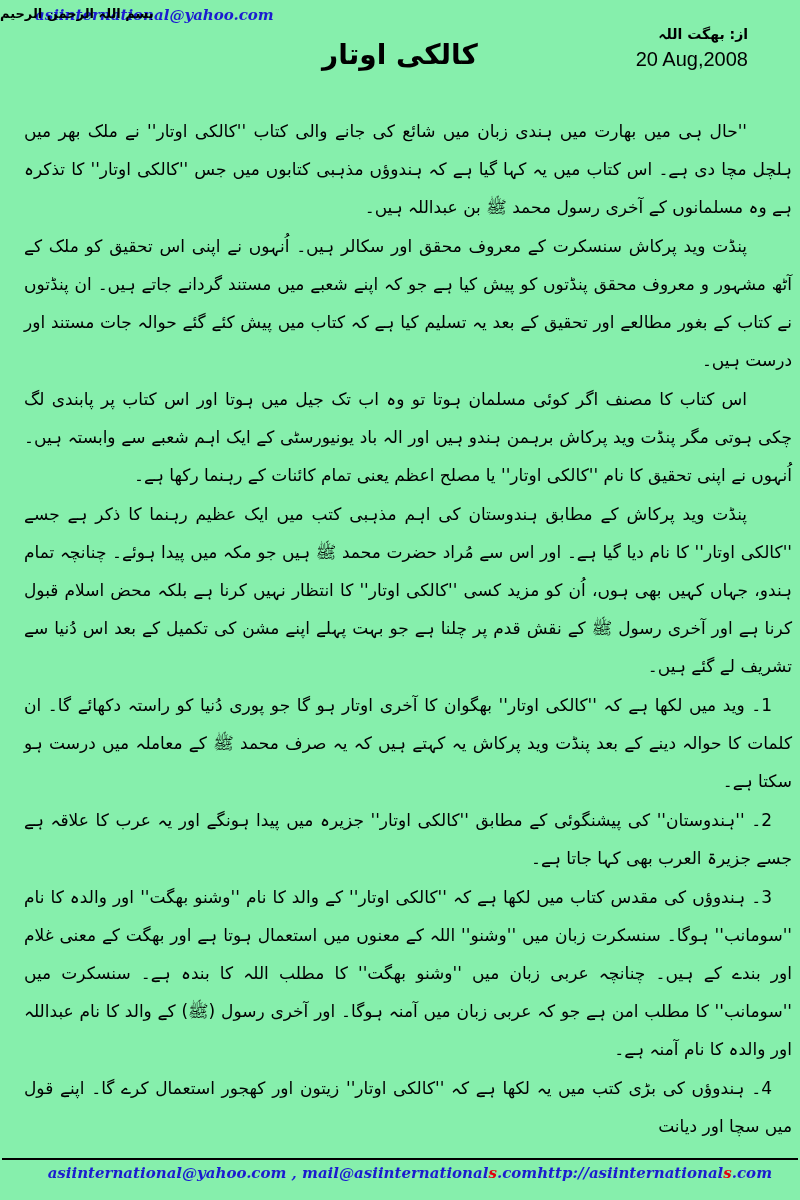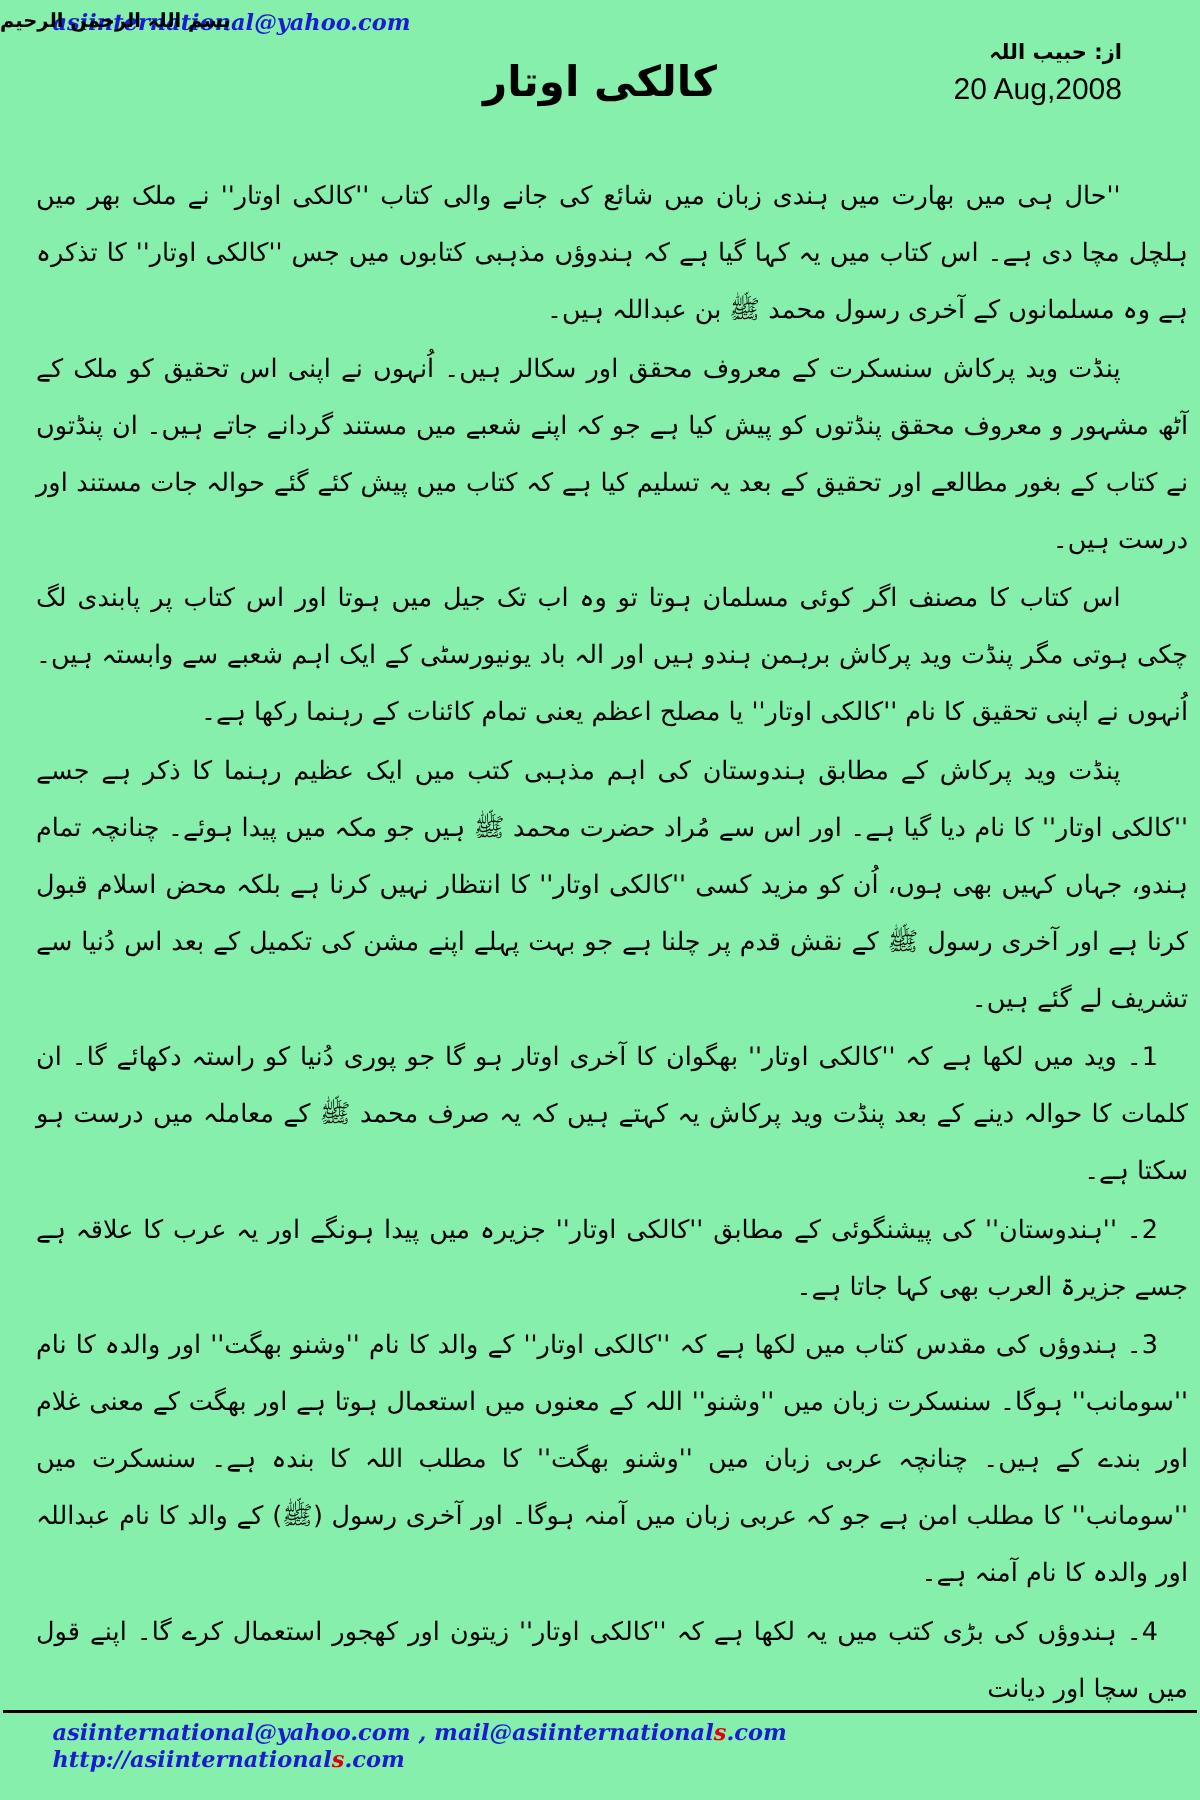--- a/index.html
+++ b/index.html
@@ -103,47 +103,46 @@
     bottom: 18px;
     width: 100%;
   }
   .footer-rule {
     border: none;
     border-top: 2px solid #000000;
     margin: 0 2px 4px 2px;
   }
   .footer-links {
     display: flex;
-    justify-content: space-between;
+    justify-content: flex-end;
     padding: 0 28px 0 35px;
     font-family: "DejaVu Serif", "Liberation Serif", serif;
     font-style: italic;
     font-weight: bold;
     font-size: 15px;
     color: #1b1bd0;
     white-space: nowrap;
-    flex-direction: column;
   }
   .accent-red { color: #e3000e; }
 </style>
 </head>
 <body>
 
 <div class="page">
 
   <div class="header">
     <span class="header-email">asiinternational@yahoo.com</span>
 
     <div class="bismillah-block">
       <div class="bismillah">بسم اللہ الرحمن الرحیم</div>
       <div class="page-number">1</div>
     </div>
 
     <div class="author-block">
-      <div class="author-line">از: حبیب اللہ</div>
+      <div class="author-line">از: بھگت اللہ</div>
       <div class="date-line">20 Aug,2008</div>
     </div>
 
     <div class="doc-title">کالکی اوتار</div>
   </div>
 
   <div class="body-text">
     <p class="para">''حال ہی میں بھارت میں ہندی زبان میں شائع کی جانے والی کتاب ''کالکی اوتار'' نے ملک بھر میں ہلچل مچا دی ہے۔ اس کتاب میں یہ کہا گیا ہے کہ ہندوؤں مذہبی کتابوں میں جس ''کالکی اوتار'' کا تذکرہ ہے وہ مسلمانوں کے آخری رسول محمد ﷺ بن عبداللہ ہیں۔</p>
     <p class="para">پنڈت وید پرکاش سنسکرت کے معروف محقق اور سکالر ہیں۔ اُنہوں نے اپنی اس تحقیق کو ملک کے آٹھ مشہور و معروف محقق پنڈتوں کو پیش کیا ہے جو کہ اپنے شعبے میں مستند گردانے جاتے ہیں۔ ان پنڈتوں نے کتاب کے بغور مطالعے اور تحقیق کے بعد یہ تسلیم کیا ہے کہ کتاب میں پیش کئے گئے حوالہ جات مستند اور درست ہیں۔</p>
     <p class="para">اس کتاب کا مصنف اگر کوئی مسلمان ہوتا تو وہ اب تک جیل میں ہوتا اور اس کتاب پر پابندی لگ چکی ہوتی مگر پنڈت وید پرکاش برہمن ہندو ہیں اور الہ باد یونیورسٹی کے ایک اہم شعبے سے وابستہ ہیں۔ اُنہوں نے اپنی تحقیق کا نام ''کالکی اوتار'' یا مصلح اعظم یعنی تمام کائنات کے رہنما رکھا ہے۔</p>

